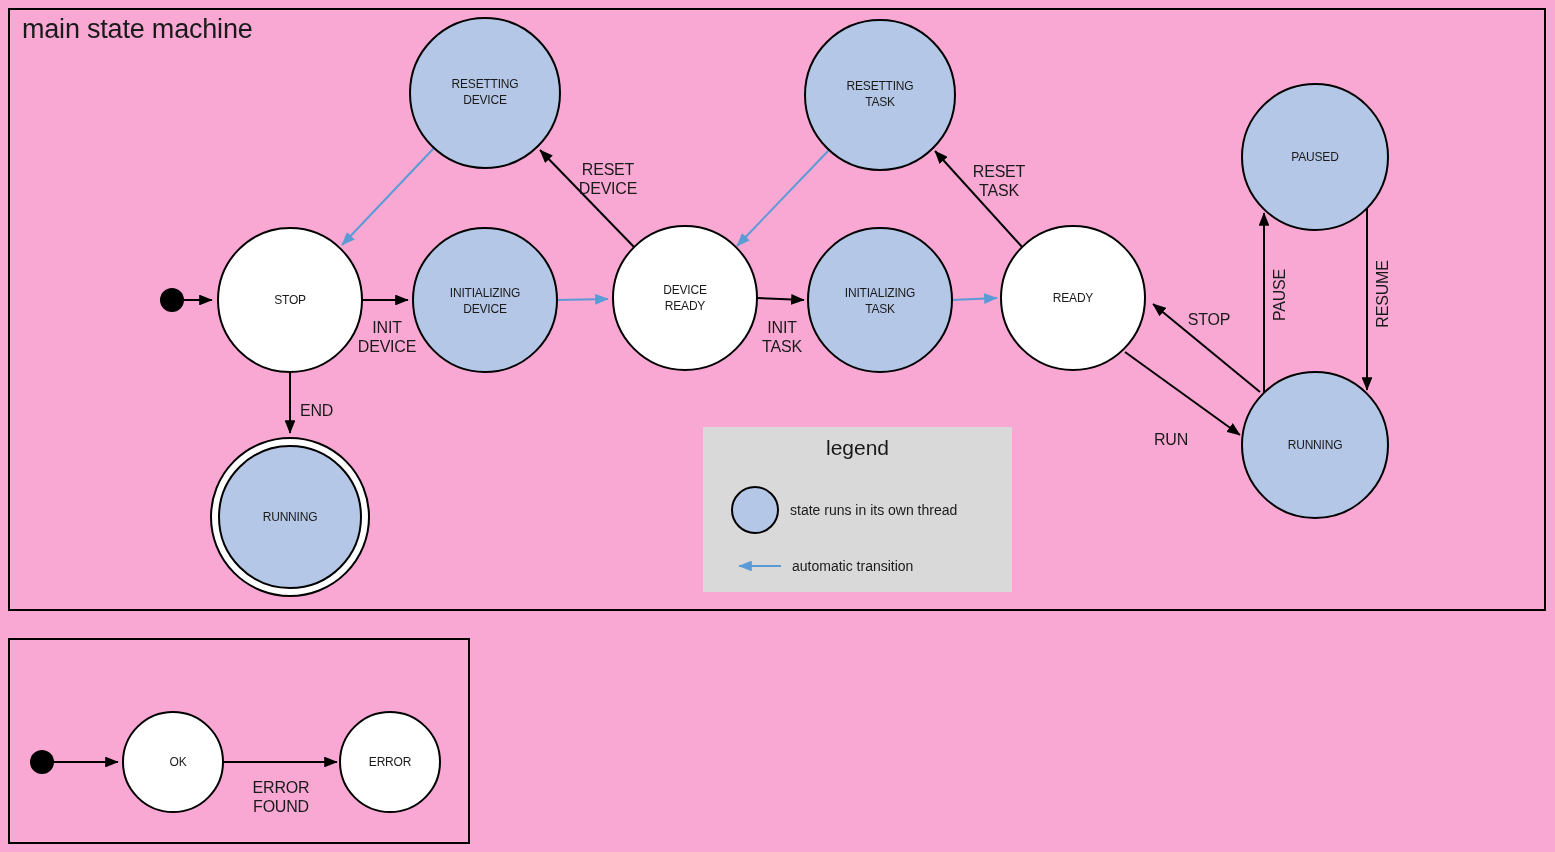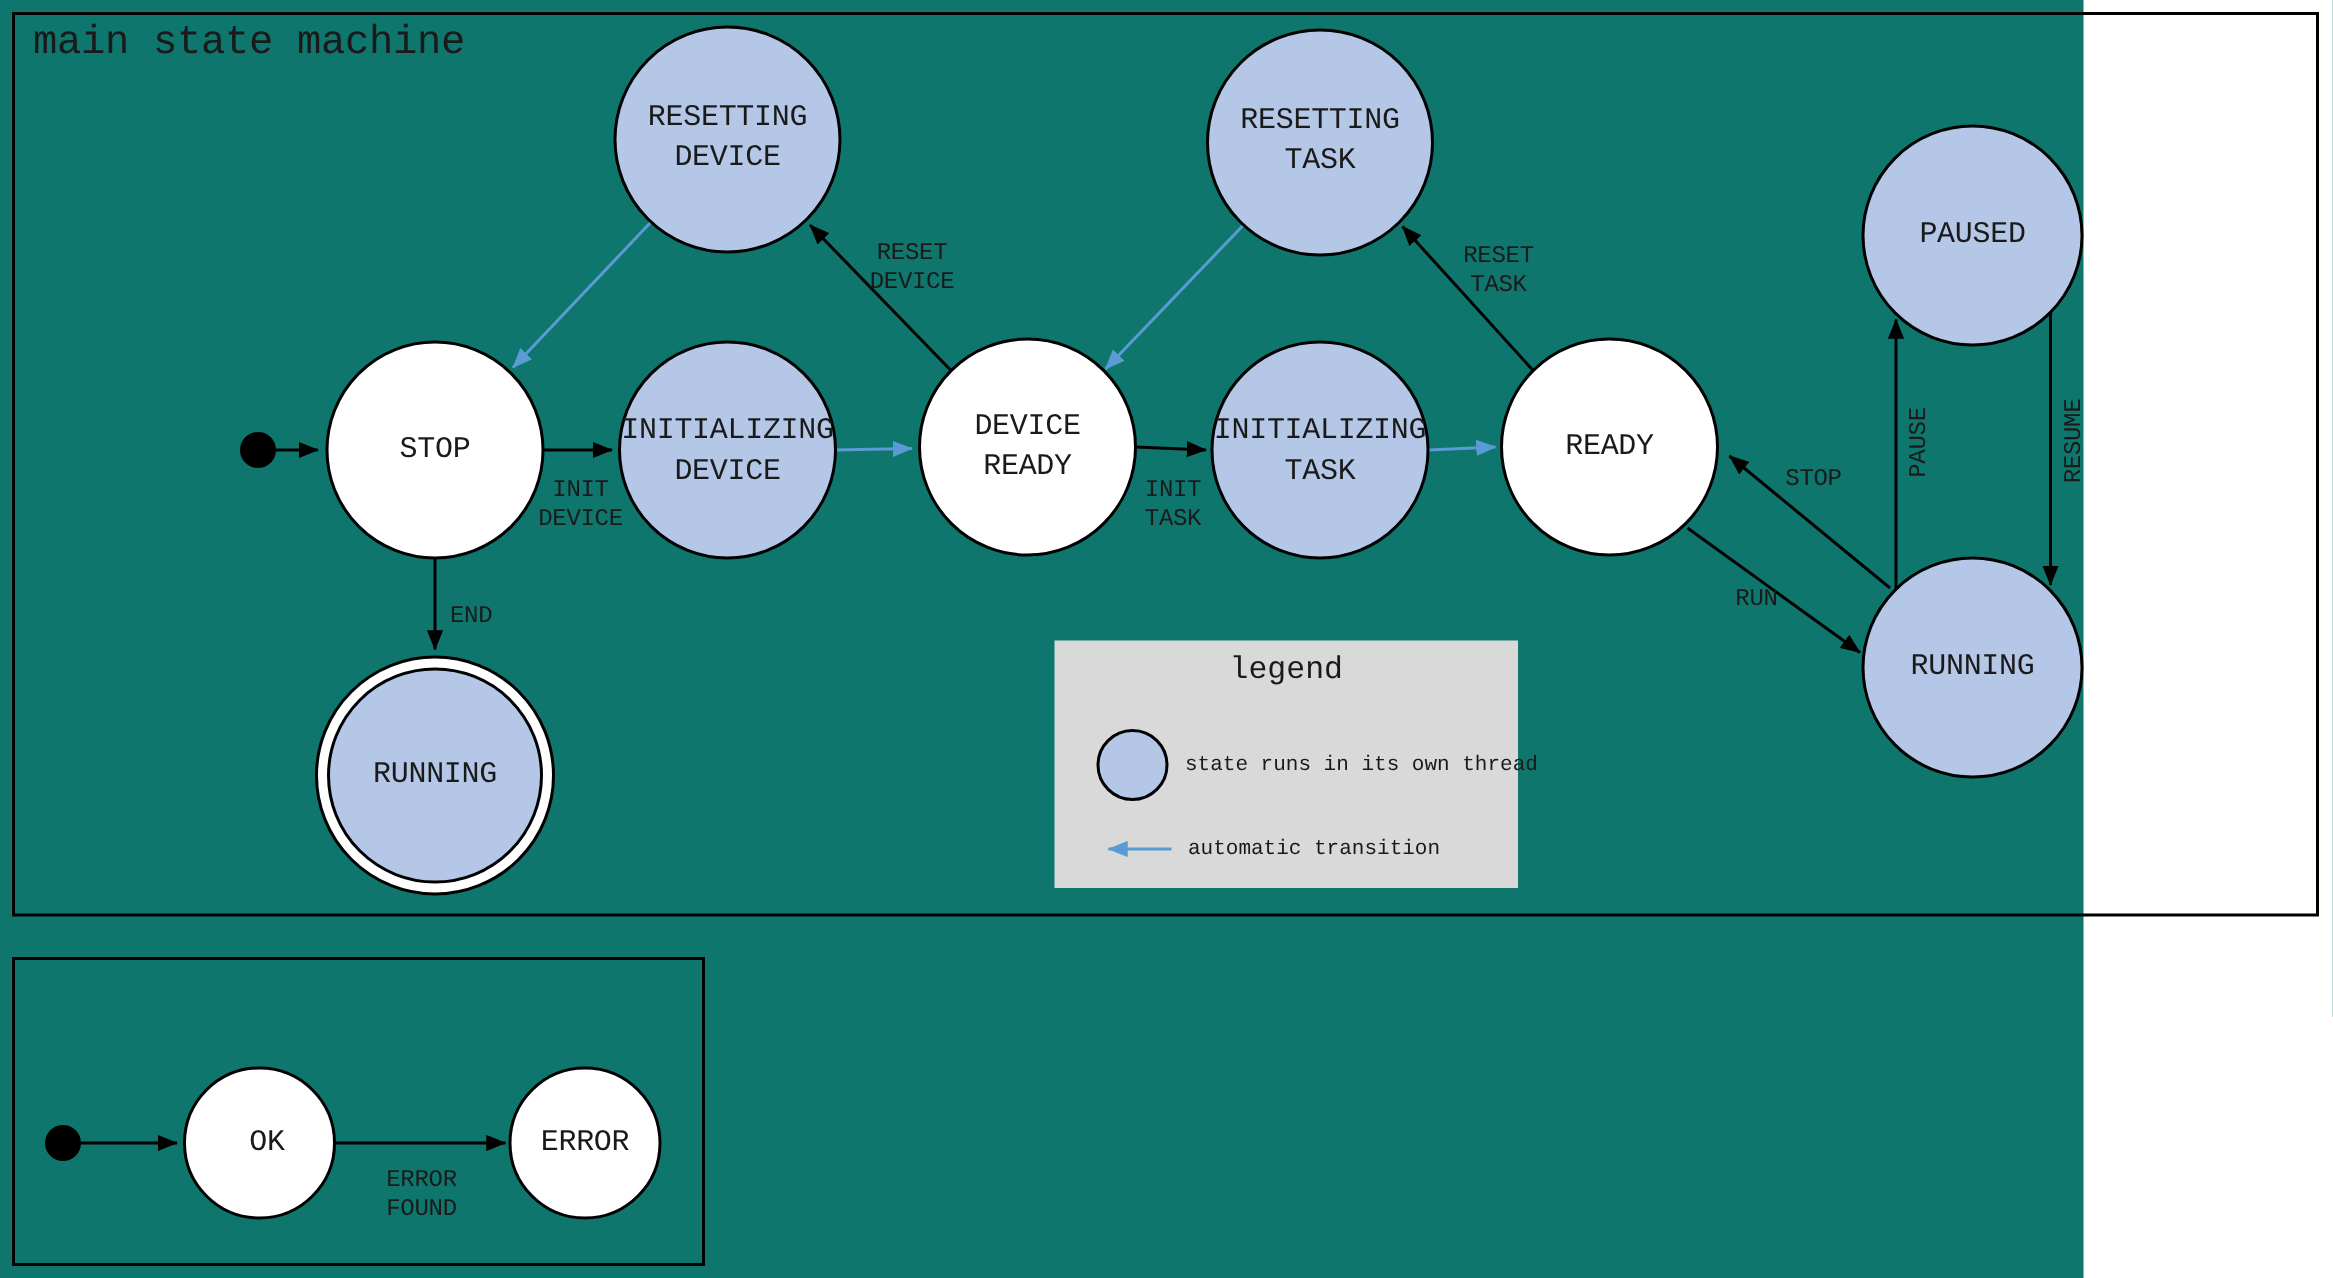--- a/index.html
+++ b/index.html
@@ -1,38 +1,38 @@
 <!DOCTYPE html>
 <html style="--state-fill: #b4c7e7; --auto-transition: #5b9bd5; --legend-bg: #d9d9d9; --text: #1a1a1a;"><head>
 <meta charset="utf-8">
 <style>
   html,body { margin:0; padding:0; background:#ffffff; }
   .canvas {
-    position:relative; width:1389px; height:852px; background:#0f766e;
-    font-family:Liberation Mono, monospace;
+    position:relative; width:1555px; height:852px; background:#f9a8d4;
+    font-family:Liberation Sans, sans-serif;
     color:var(--text,#1a1a1a);
   }
   svg.layer { position:absolute; left:0; top:0; width:1555px; height:852px; }
 
   
   .frame   { fill:none; stroke:#000; stroke-width:2; }
   .state   { fill:#ffffff; stroke:#000; stroke-width:2; }
   .state.threaded { fill:var(--state-fill,#b4c7e7); }
   .dot     { fill:#000; }
   .edge    { stroke:#000; stroke-width:2; fill:none; }
   .edge.auto { stroke:var(--auto-transition,#5b9bd5); }
   .legend-box { fill:var(--legend-bg,#d9d9d9); }
   .mk-black { fill:#000; }
   .mk-blue  { fill:var(--auto-transition,#5b9bd5); }
 
   
   .box-title { position:absolute; font-size:27px; letter-spacing:-0.2px; }
   .state-label {
     position:absolute; transform:translate(-50%,-50%);
-    font-size:20px; line-height:1.35; text-align:center;
+    font-size:12px; line-height:1.35; text-align:center;
     white-space:pre-line; letter-spacing:-0.2px;
   }
   .edge-label {
     position:absolute; transform:translate(-50%,-50%);
     font-size:16px; line-height:1.2; text-align:center;
     white-space:pre-line; letter-spacing:-0.2px;
   }
   .edge-label.rot  { transform:translate(-50%,-50%) rotate(-90deg); }
   .edge-label.left { transform:translateY(-50%); text-align:left; }
   .legend-title {
@@ -118,21 +118,21 @@
   <div class="state-label" style="left:290px; top:517px;">RUNNING</div>
 
   <div class="edge-label" style="left:387px; top:337px;">INIT
 DEVICE</div>
   <div class="edge-label" style="left:608px; top:179px;">RESET
 DEVICE</div>
   <div class="edge-label" style="left:782px; top:337px;">INIT
 TASK</div>
   <div class="edge-label" style="left:999px; top:181px;">RESET
 TASK</div>
-  <div class="edge-label" style="left:1171px; top:400px;">RUN</div>
+  <div class="edge-label" style="left:1171px; top:440px;">RUN</div>
   <div class="edge-label" style="left:1209px; top:320px;">STOP</div>
   <div class="edge-label rot" style="left:1280px; top:295px;">PAUSE</div>
   <div class="edge-label rot" style="left:1383px; top:294px;">RESUME</div>
   <div class="edge-label left" style="left:300px; top:411px;">END</div>
 
   <div class="legend-title">legend</div>
   <div class="legend-item-label" style="left:790px; top:510px;">state runs in its own thread</div>
   <div class="legend-item-label" style="left:792px; top:566px;">automatic transition</div>
 
   <div class="state-label" style="left:178px; top:762px;">OK</div>

